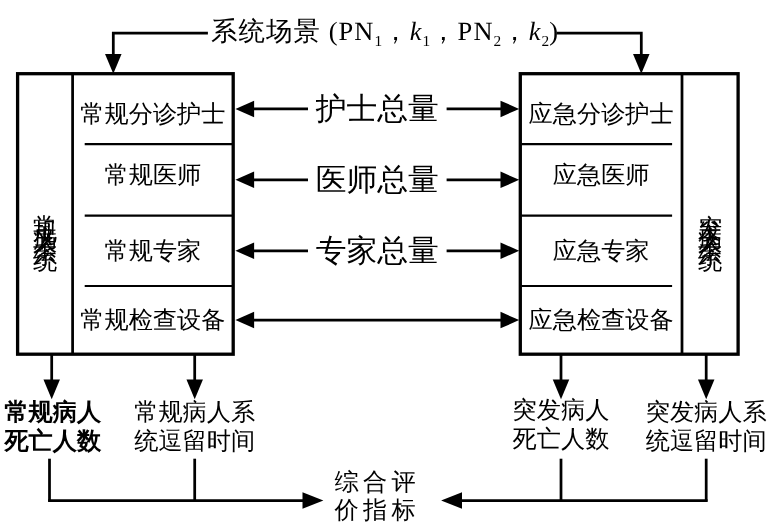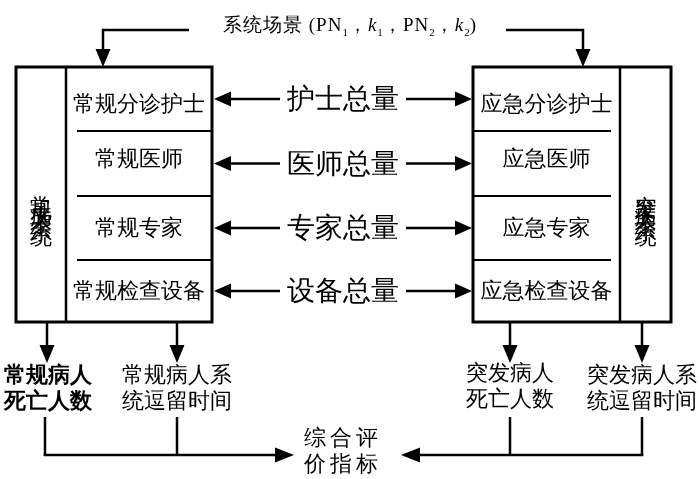--- a/index.html
+++ b/index.html
@@ -15,21 +15,21 @@
   .ln{fill:none;stroke:#000;stroke-width:2.5px;}
   .bx{fill:none;stroke:#000;stroke-width:3px;}
   .dv{stroke:#000;stroke-width:2.5px;}
   .sp{stroke:#000;stroke-width:2px;}
   polygon{fill:#000;stroke:none;}
 
   .txt{position:absolute;color:#000;}
 
   .scenario{
     left:350px;top:12px;transform:translateX(-50%);
-    font-size:19px;white-space:nowrap;letter-spacing:1px;
+    font-size:24px;white-space:nowrap;letter-spacing:1px;
   }
   .scenario sub{font-size:0.58em;letter-spacing:0;}
   .kvar{font-style:italic;font-family:"Liberation Serif","DejaVu Serif",serif;}
 
   .vtitle{
     position:absolute;display:flex;align-items:center;justify-content:center;
     writing-mode:vertical-rl;text-orientation:upright;
     font-size:22px;letter-spacing:5px;
   }
   .vtitle-left{left:17px;top:67px;width:48px;height:255px;}
@@ -155,21 +155,20 @@
   <div class="row-label rcol r1">应急分诊护士</div>
 
   <div class="row-label lcol r4">常规检查设备</div>
   <div class="row-label rcol r2">应急医师</div>
   <div class="row-label rcol r3">应急专家</div>
   <div class="row-label rcol r4">应急检查设备</div>
 
   <div class="res-label" style="left:343px;top:99px;">护士总量</div>
   <div class="res-label" style="left:343px;top:163.5px;">医师总量</div>
   <div class="res-label" style="left:343px;top:228px;">专家总量</div>
-  <div class="res-label" style="left:343px;top:291px;">设备总量</div>
 
   <div class="out-label" style="left:48px;top:362px;font-weight:bold;">
     <span>常规病人</span>
     <span>死亡人数</span>
   </div>
   <div class="out-label" style="left:177px;top:362px;">
     <span>常规病人系</span>
     <span>统逗留时间</span>
   </div>
   <div class="out-label" style="left:510px;top:362px;font-family:Liberation Mono, monospace;">

